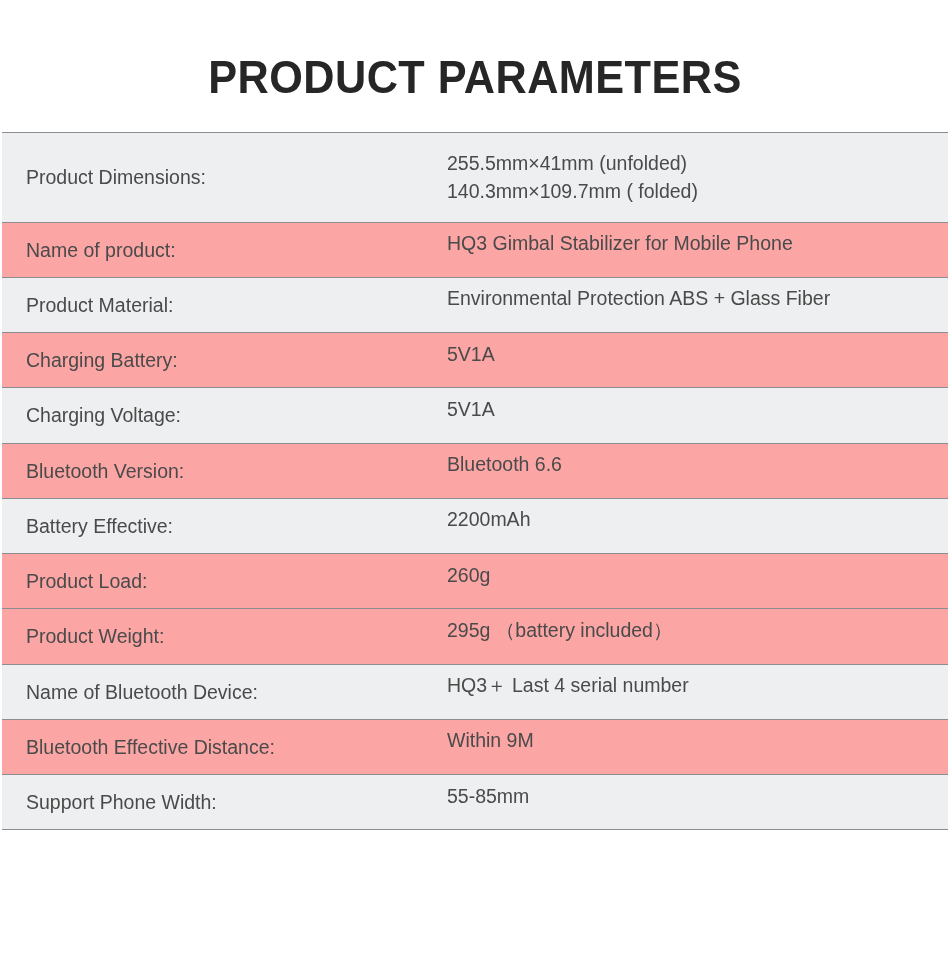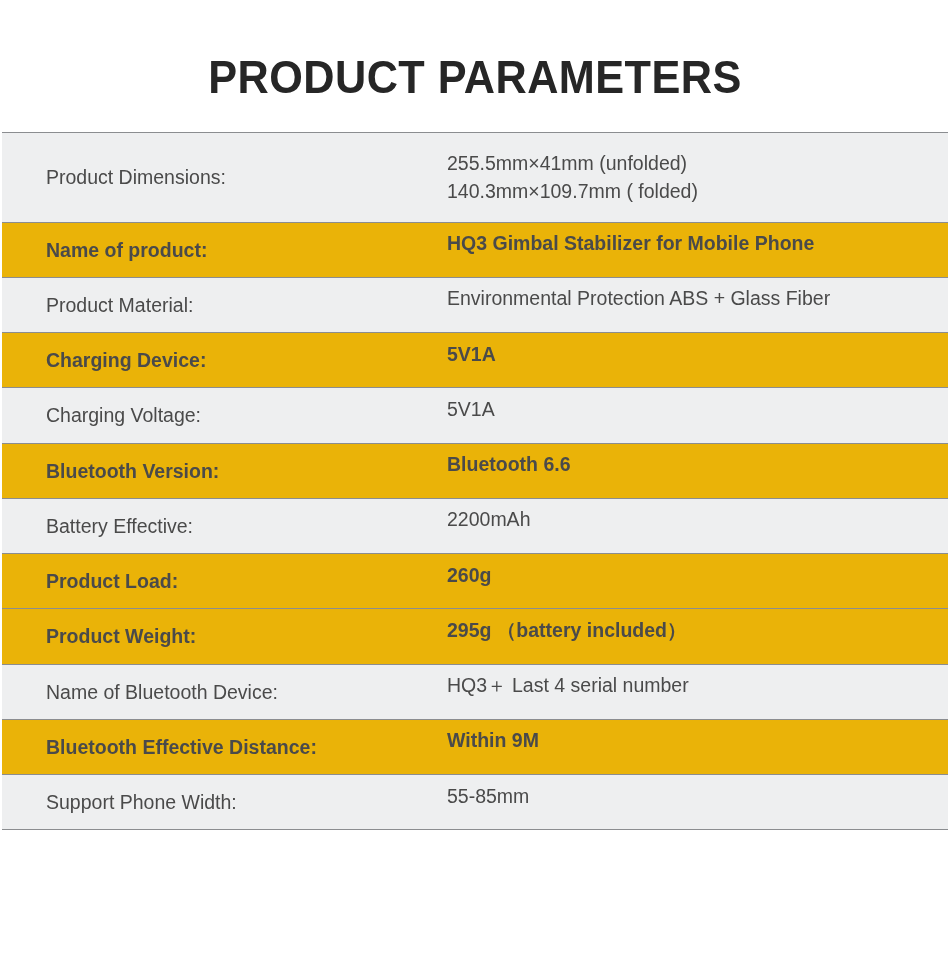--- a/index.html
+++ b/index.html
@@ -43,33 +43,32 @@
     table-layout: fixed;
   }
   .spec-row {
     border-top: 1.5px solid #8b8d90;
     border-bottom: 1.5px solid #8b8d90;
   }
   .spec-row.shaded {
     background: #eeeff0;
   }
   .spec-row.plain {
-    background: #eab308;
-    font-weight: bold;
+    background: #fca5a5;
   }
   .spec-row td {
     padding: 0;
     vertical-align: middle;
     color: #4a4a4a;
     font-size: 19.5px;
     line-height: 1.45;
   }
   td.label-cell {
     width: 445px;
-    padding-left: 44px;
+    padding-left: 24px;
     padding-top: 13px;
     padding-bottom: 13px;
     box-sizing: border-box;
     white-space: pre-line;
   }
   td.value-cell {
     padding-left: 0px;
     padding-bottom: 13px;
     box-sizing: border-box;
     white-space: pre-line;
@@ -100,21 +99,21 @@
         </tr>
         <tr class="spec-row plain">
           <td class="label-cell">Name of product:</td>
           <td class="value-cell">HQ3 Gimbal Stabilizer for Mobile Phone</td>
         </tr>
         <tr class="spec-row shaded">
           <td class="label-cell">Product Material:</td>
           <td class="value-cell">Environmental Protection ABS + Glass Fiber</td>
         </tr>
         <tr class="spec-row plain">
-          <td class="label-cell">Charging Device:</td>
+          <td class="label-cell">Charging Battery:</td>
           <td class="value-cell">5V1A</td>
         </tr>
         <tr class="spec-row shaded">
           <td class="label-cell">Charging Voltage:</td>
           <td class="value-cell">5V1A</td>
         </tr>
         <tr class="spec-row plain">
           <td class="label-cell">Bluetooth Version:</td>
           <td class="value-cell">Bluetooth 6.6</td>
         </tr>

